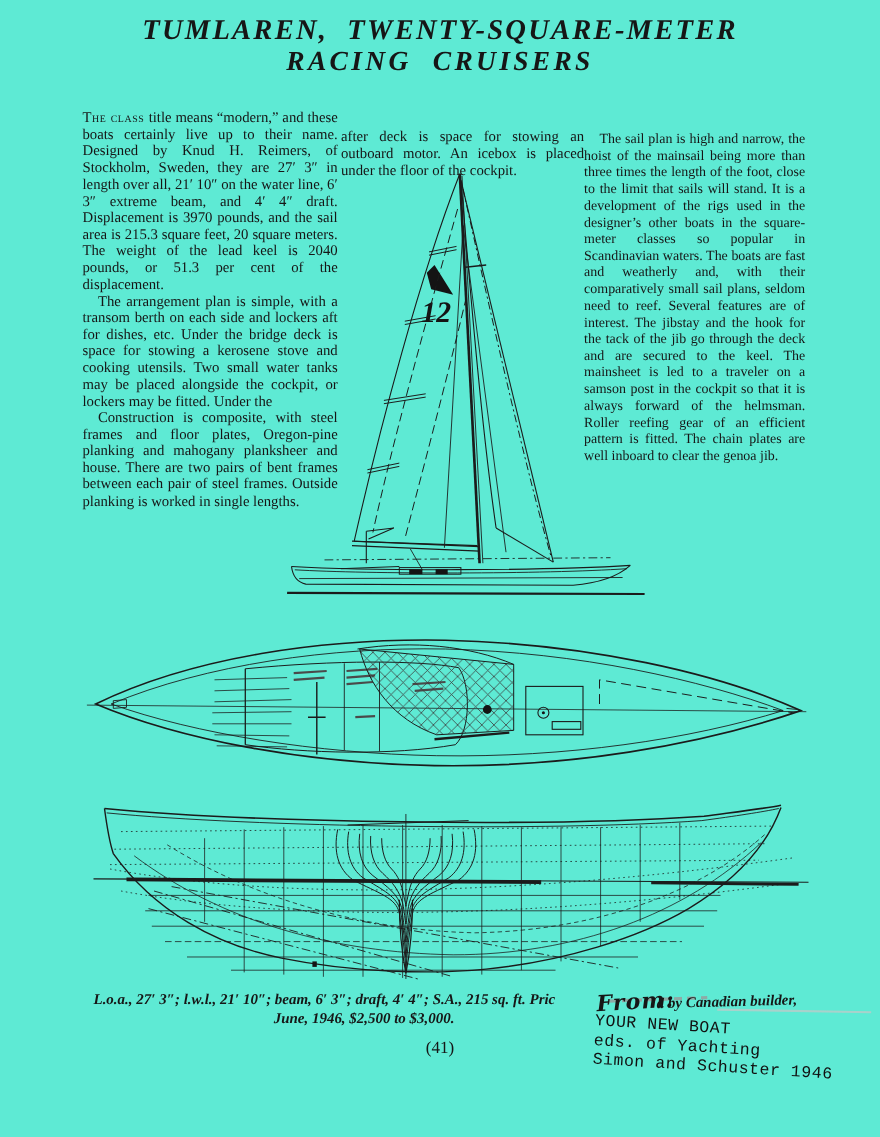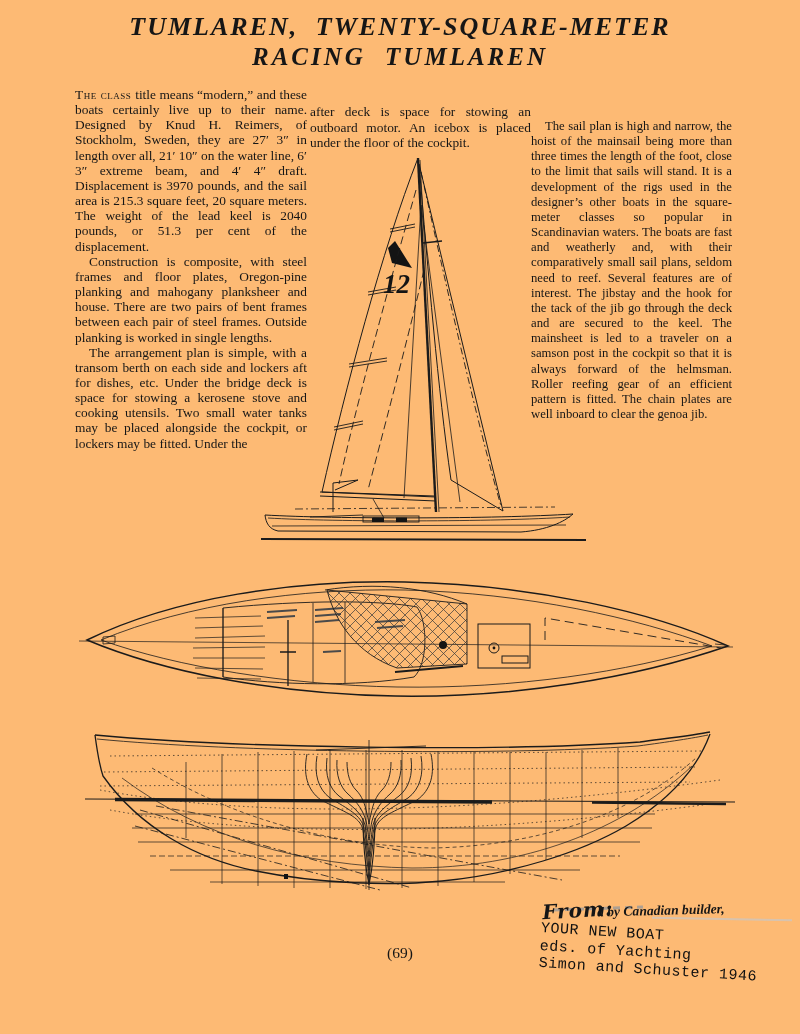--- a/index.html
+++ b/index.html
@@ -1,30 +1,30 @@
 <!DOCTYPE html>
 <html><head>
 <meta charset="utf-8">
 <style>
   html,body{margin:0;padding:0;background:#e8e8e4;}
   .page{
-    position:relative;width:800px;height:1034px;background:#fdba74;
+    position:relative;width:800px;height:1034px;background:#5eead4;
     margin:0 auto;overflow:hidden;
     font-family:"Liberation Serif", "DejaVu Serif", serif;
     color:#161616;
   }
   
   .title{position:absolute;left:0;top:12px;width:100%;text-align:center;
     font-style:italic;font-weight:bold;}
   .title .t1{font-size:26px;letter-spacing:2px;word-spacing:9px;line-height:30px;}
   .title .t2{font-size:25px;letter-spacing:3px;word-spacing:10px;line-height:30px;}
   
   .col{position:absolute;text-align:justify;}
   .col p{margin:0;padding:0;text-indent:14px;}
-  .col p.noindent{text-indent:0;}
+  .col p.noindent{text-indent:0;margin-top:12px;}
   .col-left{left:75px;top:87px;width:232px;font-size:13.4px;line-height:15.15px;}
   .col-mid{left:310px;top:104px;width:221px;font-size:13.4px;line-height:15.5px;}
   .col-right{left:531px;top:87px;width:201px;font-size:12.7px;line-height:15.15px;margin-top:32px;}
   .lead{font-variant:small-caps;letter-spacing:.5px;margin-right:4px;}
   
   svg{position:absolute;display:block;}
   .sailplan{left:255px;top:150px;}
   .planview{left:75px;top:560px;}
   .linesplan{left:80px;top:718px;}
   
@@ -51,27 +51,27 @@
   .pageno{position:absolute;left:340px;top:944px;width:120px;text-align:center;
     font-size:15.5px;}
 </style>
 </head>
 <body>
 
 <div class="page">
 
   <div class="title">
     <div class="t1">TUMLAREN, TWENTY-SQUARE-METER</div>
-    <div class="t2">RACING TUMLAREN</div>
+    <div class="t2">RACING CRUISERS</div>
   </div>
 
   <div class="col col-left">
     <p class="noindent"><span class="lead">The class</span><span>title means “modern,” and these boats certainly live up to their name. Designed by Knud H. Reimers, of Stockholm, Sweden, they are 27′ 3″ in length over all, 21′ 10″ on the water line, 6′ 3″ extreme beam, and 4′ 4″ draft. Displacement is 3970 pounds, and the sail area is 215.3 square feet, 20 square meters. The weight of the lead keel is 2040 pounds, or 51.3 per cent of the displacement.</span></p>
+    <p>The arrangement plan is simple, with a transom berth on each side and lockers aft for dishes, etc. Under the bridge deck is space for stowing a kerosene stove and cooking utensils. Two small water tanks may be placed alongside the cockpit, or lockers may be fitted. Under the</p>
     <p>Construction is composite, with steel frames and floor plates, Oregon-pine planking and mahogany planksheer and house. There are two pairs of bent frames between each pair of steel frames. Outside planking is worked in single lengths.</p>
-    <p>The arrangement plan is simple, with a transom berth on each side and lockers aft for dishes, etc. Under the bridge deck is space for stowing a kerosene stove and cooking utensils. Two small water tanks may be placed alongside the cockpit, or lockers may be fitted. Under the</p>
   </div>
 
   <div class="col col-mid">
     <p class="noindent">after deck is space for stowing an outboard motor. An icebox is placed under the floor of the cockpit.</p>
   </div>
 
   <div class="col col-right">
     <p>The sail plan is high and narrow, the hoist of the mainsail being more than three times the length of the foot, close to the limit that sails will stand. It is a development of the rigs used in the designer’s other boats in the square-meter classes so popular in Scandinavian waters. The boats are fast and weatherly and, with their comparatively small sail plans, seldom need to reef. Several features are of interest. The jibstay and the hook for the tack of the jib go through the deck and are secured to the keel. The mainsheet is led to a traveler on a samson post in the cockpit so that it is always forward of the helmsman. Roller reefing gear of an efficient pattern is fitted. The chain plates are well inboard to clear the genoa jib.</p>
   </div>
 
@@ -218,26 +218,30 @@
       <path d="M331,40 C333,57 329,70 319,78 C306,88 296,95 293,107 C291,120 290,130 289,138"></path>
       <path d="M257,42 C256,57 260,69 268,76 C277,84 283,92 286,103 C288,112 288,118 289,122"></path>
       <path d="M321,42 C322,57 318,69 310,76 C301,84 295,92 292,103 C290,112 290,118 289,122"></path>
       <path d="M267,44 C267,56 270,66 276,72 C282,78 285,86 287,96 C288,101 289,104 289,106"></path>
       <path d="M311,44 C311,56 308,66 302,72 C296,78 293,86 291,96 C290,101 289,104 289,106"></path>
     </g>
     <path d="M283,100 C283,132 286,152 289,167 C292,152 295,132 295,100" stroke-width="1.1"></path>
     <rect x="204" y="156" width="4" height="5" fill="#141414" stroke="none"></rect>
   </svg>
 
+  <div class="caption">
+    <div class="c1">L.o.a., 27′ 3″; l.w.l., 21′ 10″; beam, 6′ 3″; draft, 4′ 4″; S.A., 215 sq. ft. Pric</div>
+    <div class="c2">June, 1946, $2,500 to $3,000.</div>
+  </div>
   <div class="strike"></div>
   <div class="fragment">d by Canadian builder,</div>
   <div class="smudge"></div>
 
   <div class="attribution">
     <span class="from">From:</span>
     <div class="typed">YOUR NEW BOAT</div>
     <div class="typed">eds. of Yachting</div>
     <div class="typed">Simon and Schuster 1946</div>
   </div>
 
-  <div class="pageno">(69)</div>
+  <div class="pageno">(41)</div>
 
 </div>
 
 </body></html>

